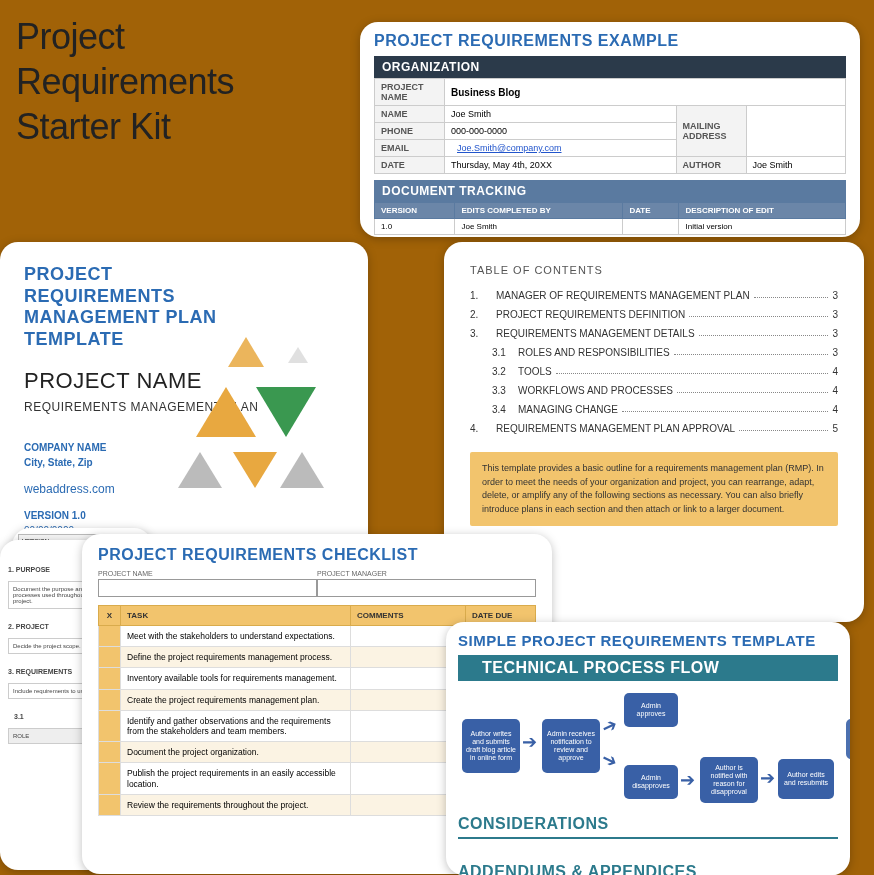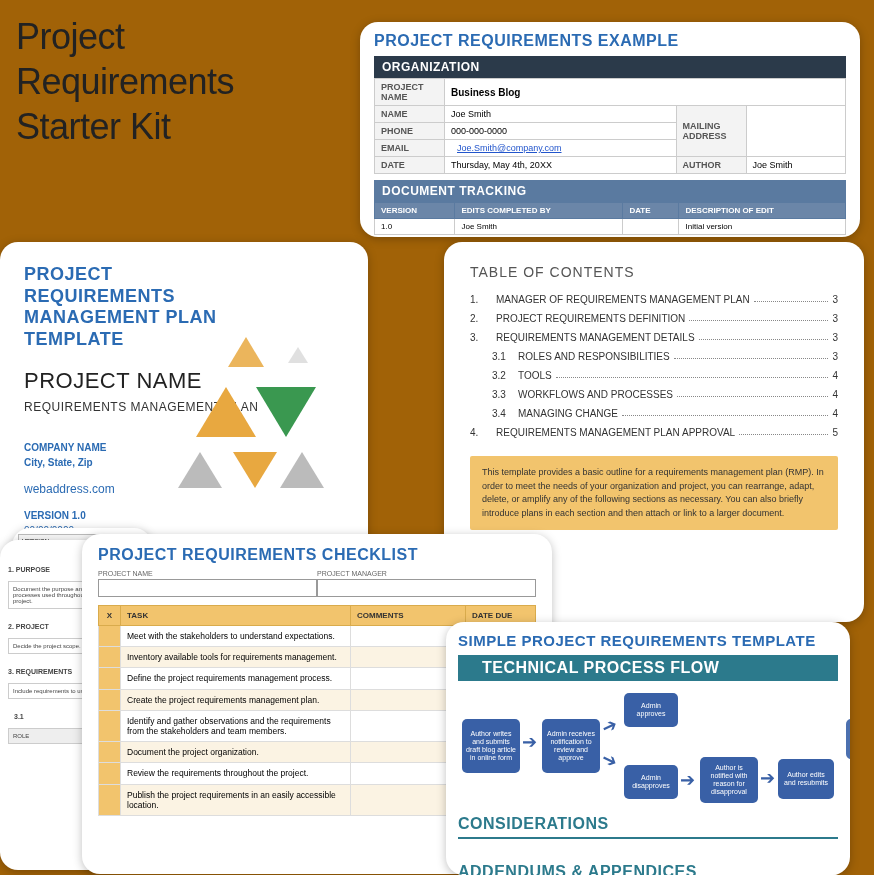--- a/index.html
+++ b/index.html
@@ -31,21 +31,21 @@
   .doc-plan .subtitle { margin-top: 6px; font-size: 12px; color: #333; letter-spacing: 0.5px; }
   .doc-plan .company { margin-top: 26px; color: #2b6bb3; font-size: 10px; line-height: 1.5; font-weight: 600; }
   .doc-plan .web { margin-top: 12px; color: #2b6bb3; font-size: 12px; }
   .doc-plan .ver { margin-top: 14px; color: #2b6bb3; font-size: 10px; font-weight: 600; }
   .doc-plan .date { margin-top: 4px; color: #2b6bb3; font-size: 10px; }
   .triangles { position: absolute; right: 20px; top: 85px; width: 200px; height: 200px; }
   .tri { position: absolute; width: 0; height: 0; border-style: solid; }
 
   
   .doc-toc { left: 444px; top: 242px; width: 420px; height: 380px; padding: 22px 26px; font-size: 11px; }
-  .doc-toc .toc-title { font-size: 14px; color: #555; letter-spacing: 1px; margin-bottom: 14px; }
+  .doc-toc .toc-title { font-size: 11px; color: #555; letter-spacing: 1px; margin-bottom: 14px; }
   .toc-row { display: flex; font-size: 10px; color: #333; margin: 8px 0; white-space: nowrap; }
   .toc-row .num { width: 26px; flex-shrink: 0; }
   .toc-row .txt { flex-shrink: 0; }
   .toc-row .dots { flex: 1; border-bottom: 1px dotted #888; margin: 0 4px 3px 4px; }
   .toc-row .pg { flex-shrink: 0; }
   .toc-row.sub { padding-left: 22px; }
   .callout { margin-top: 18px; background: #f2c46d; padding: 10px 12px; font-size: 9px; line-height: 1.5; color: #333; border-radius: 2px; }
 
   
   .doc-peek { left: 0px; top: 540px; width: 120px; height: 330px; padding: 12px 8px 8px 8px; font-size: 7px; color: #444; }
@@ -271,57 +271,57 @@
       </thead>
       <tbody id="checklist-body">
           <tr>
             <td class="xcell"></td>
             <td>Meet with the stakeholders to understand expectations.</td>
             <td></td>
             <td></td>
           </tr>
           <tr>
             <td class="xcell"></td>
+            <td>Define the project requirements management process.</td>
+            <td></td>
+            <td></td>
+          </tr>
+          <tr>
+            <td class="xcell"></td>
             <td>Inventory available tools for requirements management.</td>
             <td></td>
             <td></td>
           </tr>
           <tr>
             <td class="xcell"></td>
-            <td>Define the project requirements management process.</td>
-            <td></td>
-            <td></td>
-          </tr>
-          <tr>
-            <td class="xcell"></td>
             <td>Create the project requirements management plan.</td>
             <td></td>
             <td></td>
           </tr>
           <tr>
             <td class="xcell"></td>
             <td>Identify and gather observations and the requirements from the stakeholders and team members.</td>
             <td></td>
             <td></td>
           </tr>
           <tr>
             <td class="xcell"></td>
             <td>Document the project organization.</td>
             <td></td>
             <td></td>
           </tr>
           <tr>
             <td class="xcell"></td>
+            <td>Publish the project requirements in an easily accessible location.</td>
+            <td></td>
+            <td></td>
+          </tr>
+          <tr>
+            <td class="xcell"></td>
             <td>Review the requirements throughout the project.</td>
-            <td></td>
-            <td></td>
-          </tr>
-          <tr>
-            <td class="xcell"></td>
-            <td>Publish the project requirements in an easily accessible location.</td>
             <td></td>
             <td></td>
           </tr>
         </tbody>
     </table>
   </div>
 
   <div class="doc doc-simple">
     <div class="heading">SIMPLE PROJECT REQUIREMENTS TEMPLATE</div>
     <div class="bar-teal">TECHNICAL PROCESS FLOW</div>

